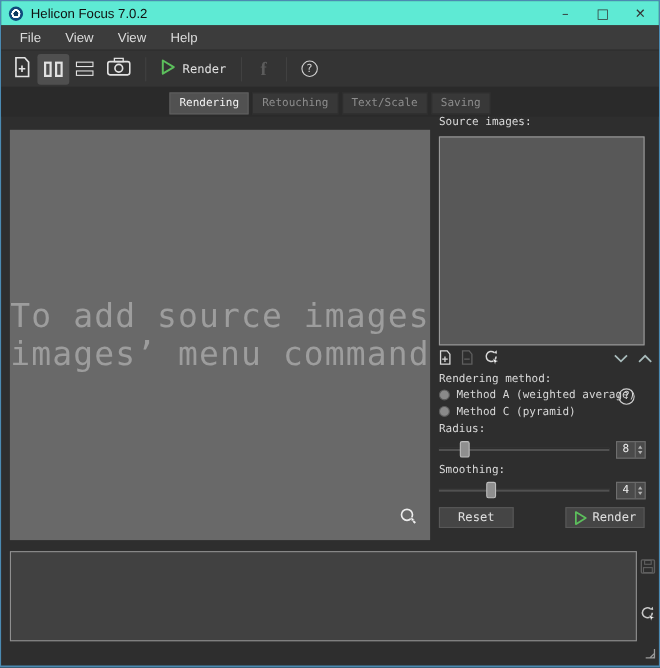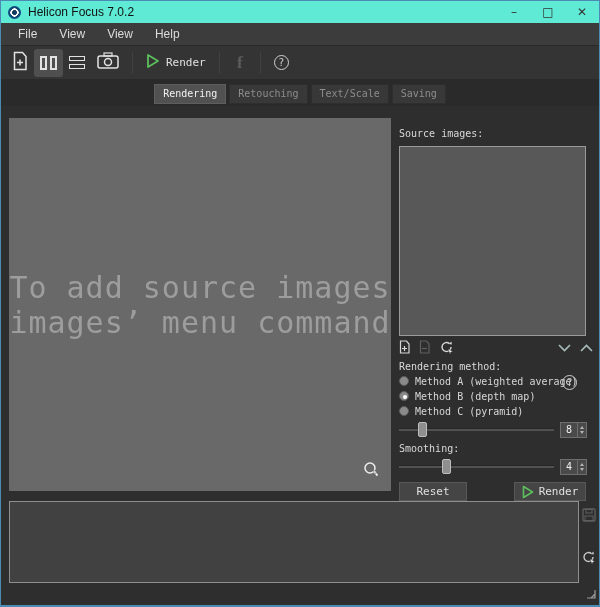--- a/index.html
+++ b/index.html
@@ -67,21 +67,21 @@
   .preview {
     position:absolute; left:8px; top:117px; width:382px; height:373px;
     background:#696969; display:flex; flex-direction:column;
     align-items:center; justify-content:center;
   }
   .preview .msg-line { font-size:30px; letter-spacing:1px; color:#9d9d9d;
                        line-height:35px; text-align:center; white-space:pre; }
   .zoom-tool { position:absolute; right:10px; bottom:8px; color:#ededed; }
 
   
-  .rightpanel { position:absolute; left:395px; top:122px; width:197px; height:373px;
+  .rightpanel { position:absolute; left:395px; top:100px; width:197px; height:373px;
                 color:#d6d6d6; font-size:10px; }
   .panel-label { margin:5px 0 0 3px; color:#d9d9d9; }
   .listbox { margin:7px 0 0 3px; width:187px; height:190px; background:#585858;
              border:1px solid #9a9a9a; }
   .list-iconrow { margin:4px 0 0 3px; height:16px; display:flex; align-items:center; gap:9px; }
   .list-iconrow .spacer { flex:1; }
   .icon-dim { color:#5f5f5f; }
   .icon-lit { color:#d8d8d8; }
   .chev { color:#a9bcbc; display:flex; align-items:center; }
 
@@ -254,29 +254,26 @@
       </span>
     </div>
 
     <div class="panel-label">Rendering method:</div>
 
     <div class="radio-row">
       <span class="radio"></span>
       <span>Method A (weighted average)</span>
     </div>
     <div class="radio-row">
-      <span class="radio selected"></span>
-      <span>Method B (depth map)</span>
-    </div>
-    <div class="radio-row">
       <span class="radio"></span>
       <span>Method C (pyramid)</span>
     </div>
     <span class="help-circle method-help">?</span>
 
+    <div class="panel-label">Radius:</div>
     <div class="slider-row">
       <span class="slider">
         <span class="track"></span>
         <span class="handle handle-radius"></span>
       </span>
       <span class="spin">
         <span class="spin-val">8</span>
         <span class="spin-arrows">
           <span class="arr-up"></span>
           <span class="arr-dn"></span>

